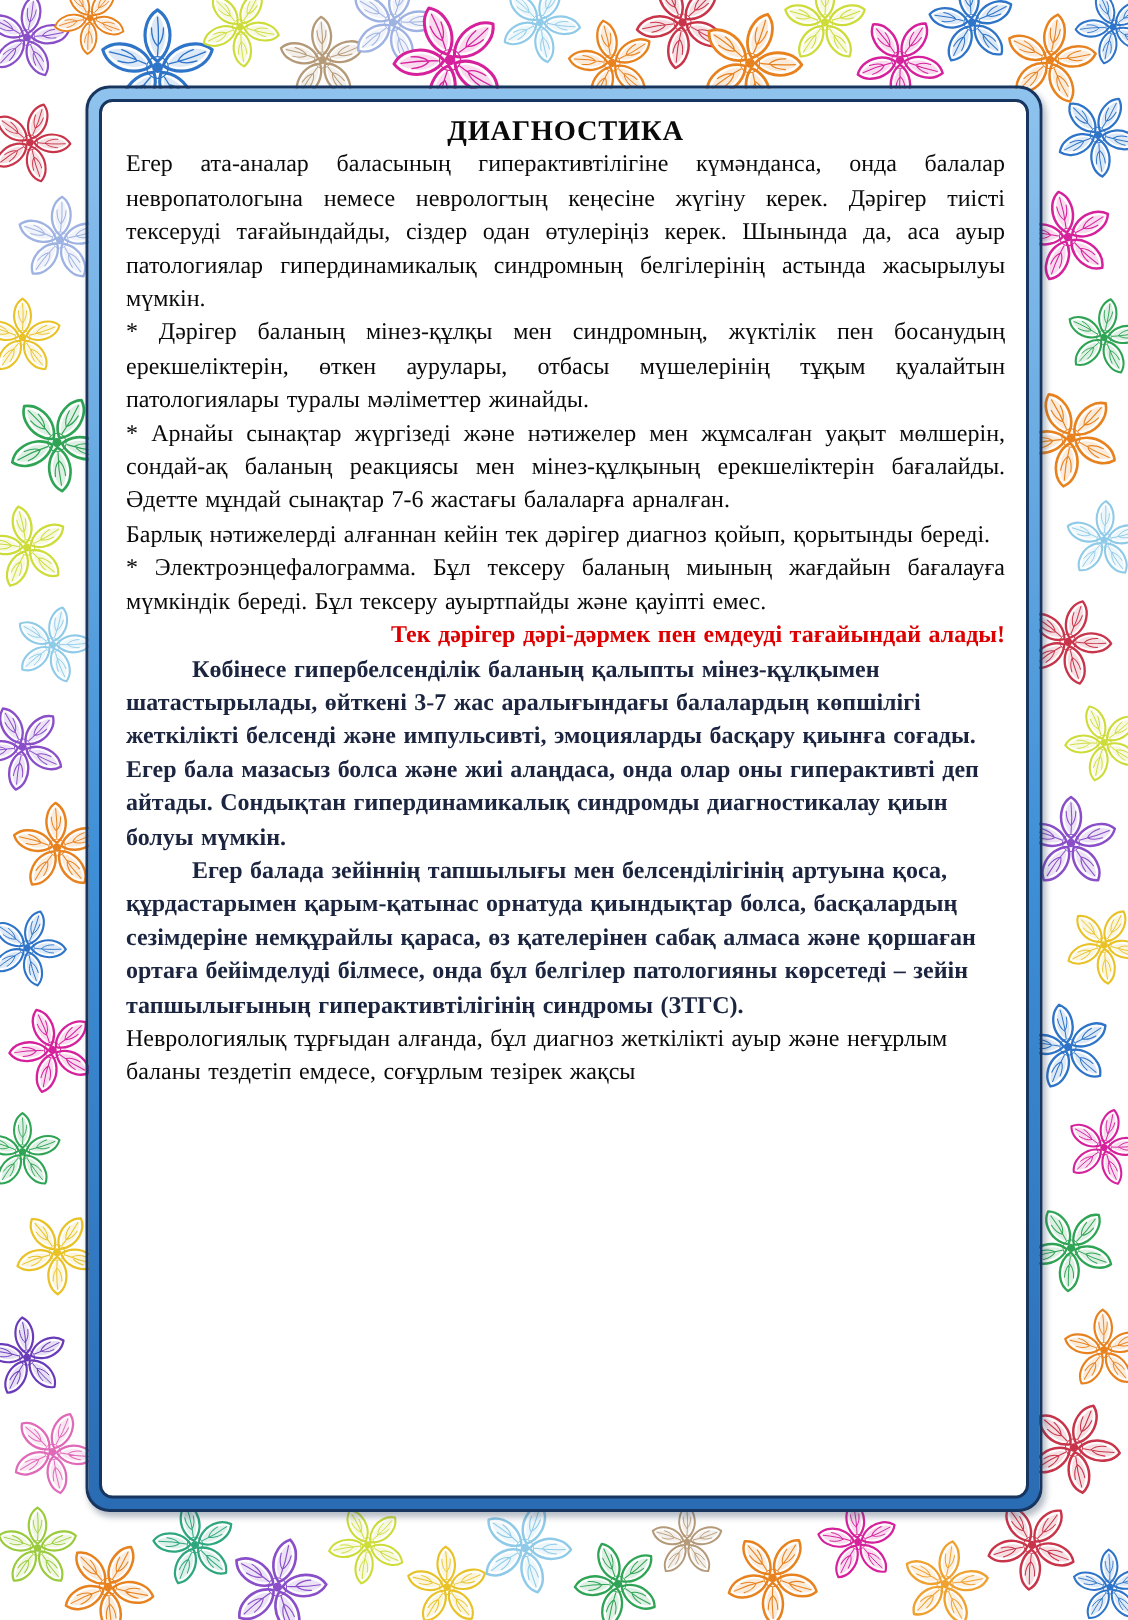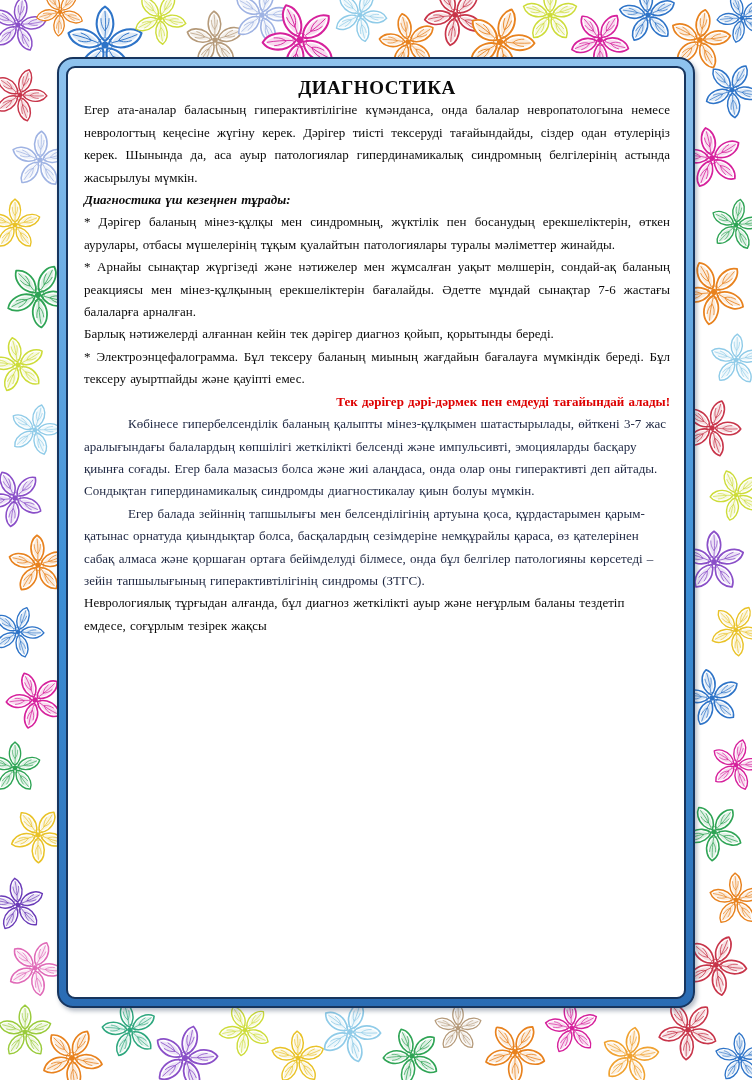--- a/index.html
+++ b/index.html
@@ -34,25 +34,25 @@
   }
   .content{
     position:absolute;left:0;top:0;right:0;bottom:0;
     padding:9px 14px 10px 16px;
     color:var(--text-black);
   }
   .content h1,.content h2{
     margin:0;font-size:19px;line-height:22.4px;
     font-weight:bold;text-align:center;letter-spacing:.5px;
   }
-  .content p{margin:0;font-size:13px;line-height:22.4px;word-spacing:1px;}
+  .content p{margin:0;font-size:16px;line-height:22.4px;word-spacing:1px;}
   .just{text-align:justify;}
   .bold-italic{font-weight:bold;font-style:italic;}
   .warning{font-weight:bold;text-align:right;color:var(--warning-red);}
-  .indent{text-indent:44px;}
+  .indent{text-indent:44px;font-weight:bold;}
   .navy{color:var(--navy-text);}
 </style>
 </head>
 <body>
 
 <div class="page">
 
   <svg class="flower-border" viewBox="0 0 752 1080" xmlns="http://www.w3.org/2000/svg" xmlns:xlink="http://www.w3.org/1999/xlink">
     <defs>
       <g id="petal-unit">
@@ -133,21 +133,20 @@
   </svg>
 
   <div class="frame">
     <div class="frame-inner">
       <div class="content">
 
         <h1>ДИАГНОСТИКА</h1>
 
         <p class="just">Егер ата-аналар баласының гиперактивтілігіне күмәнданса, онда балалар невропатологына немесе неврологтың кеңесіне жүгіну керек. Дәрігер тиісті тексеруді тағайындайды, сіздер одан өтулеріңіз керек. Шынында да, аса ауыр патологиялар гипердинамикалық синдромның белгілерінің астында жасырылуы мүмкін.</p>
 
-        <p class="bold-italic">Диагностика үш кезеңнен тұрады:</p>
 
         <p class="just">* Дәрігер баланың мінез-құлқы мен синдромның, жүктілік пен босанудың ерекшеліктерін, өткен аурулары, отбасы мүшелерінің тұқым қуалайтын патологиялары туралы мәліметтер жинайды.</p>
 
         <p class="just">* Арнайы сынақтар жүргізеді және нәтижелер мен жұмсалған уақыт мөлшерін, сондай-ақ баланың реакциясы мен мінез-құлқының ерекшеліктерін бағалайды. Әдетте мұндай сынақтар 7-6 жастағы балаларға арналған.</p>
 
         <p class="just">Барлық нәтижелерді алғаннан кейін тек дәрігер диагноз қойып, қорытынды береді.</p>
 
         <p class="just">* Электроэнцефалограмма. Бұл тексеру баланың миының жағдайын бағалауға мүмкіндік береді. Бұл тексеру ауыртпайды және қауіпті емес.</p>
 
 

